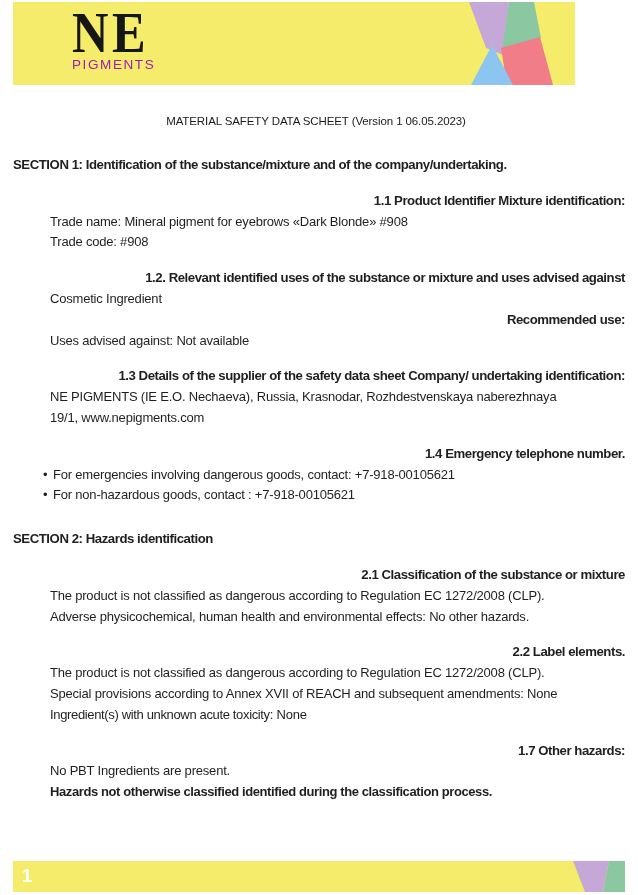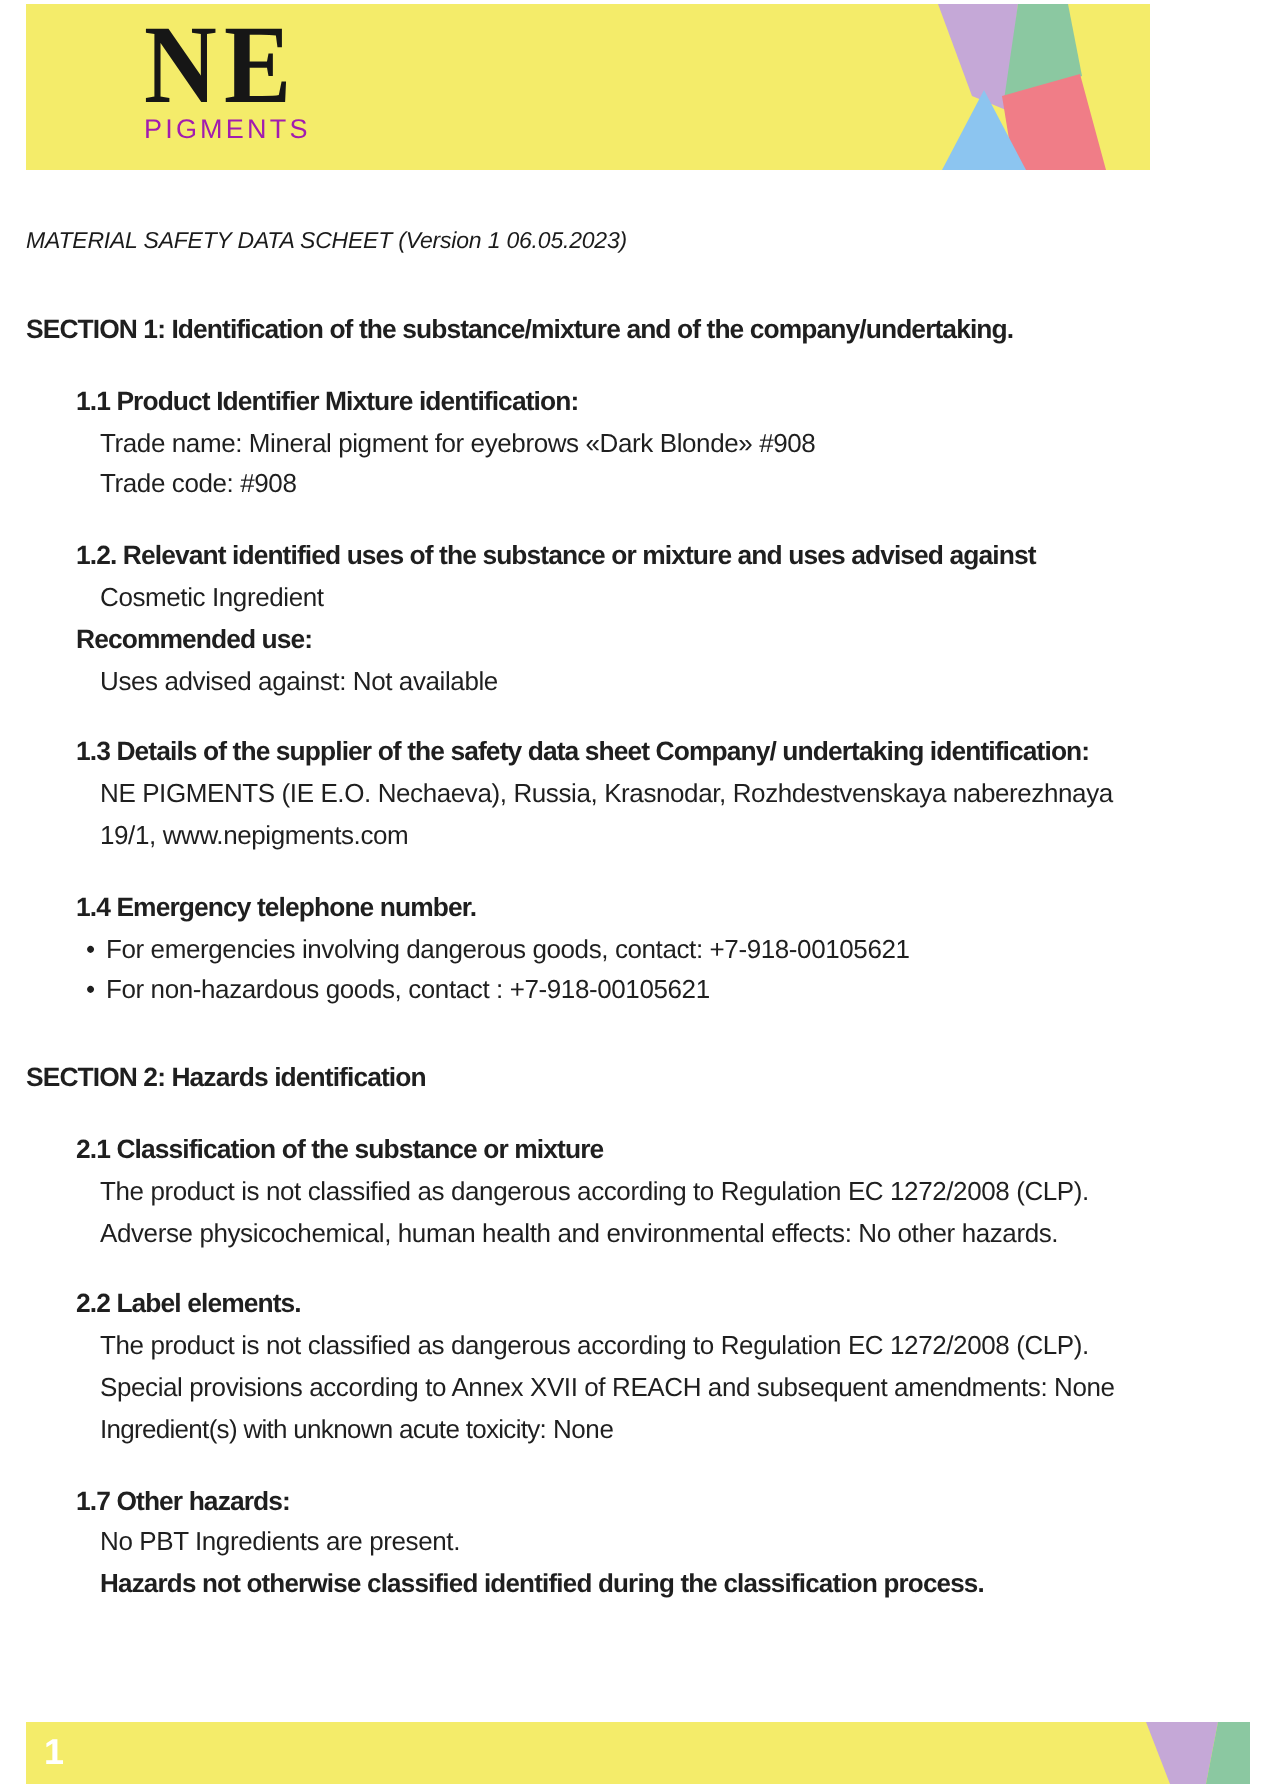--- a/index.html
+++ b/index.html
@@ -26,26 +26,26 @@
   }
   .deco{position:absolute;left:0;top:0;width:612px;height:83px;display:block;}
   .shape-lavender{fill:var(--lavender);}
   .shape-green{fill:var(--green);}
   .shape-pink{fill:var(--pink);}
   .shape-blue{fill:var(--blue);}
 
   
   .content{position:absolute;left:13px;top:111px;width:612px;}
   .doc-title{
-    text-align:left;font-style:italic;font-size:11.5px;letter-spacing:-0.1px;
+    text-align:center;font-size:11.5px;letter-spacing:-0.1px;
     line-height:21px;padding-right:6px;color:#1b1b1b;
   }
   .blk{white-space:nowrap;line-height:20.8px;font-size:13px;letter-spacing:-0.2px;}
   .blk-section{font-weight:700;letter-spacing:-0.45px;font-size:13.2px;margin-top:23px;}
-  .blk-sub{font-weight:700;letter-spacing:-0.45px;font-size:13.2px;margin-left:25px;margin-top:15px;}
+  .blk-sub{font-weight:700;letter-spacing:-0.45px;font-size:13.2px;margin-left:25px;margin-top:15px;text-align:right;}
   .blk-sub.cont{margin-top:0;}
   .blk-body{margin-left:37px;}
   .blk-bullet{margin-left:30px;padding-left:10px;position:relative;}
   .blk-bullet::before{content:"\2022";position:absolute;left:0;top:0;}
   .blk-label_value{margin-left:37px;}
   .blk-label_value .lv-label{font-weight:400;letter-spacing:-0.35px;}
   .blk-emphasis{margin-left:37px;font-weight:700;letter-spacing:-0.4px;}
 
   
   .band-footer{

